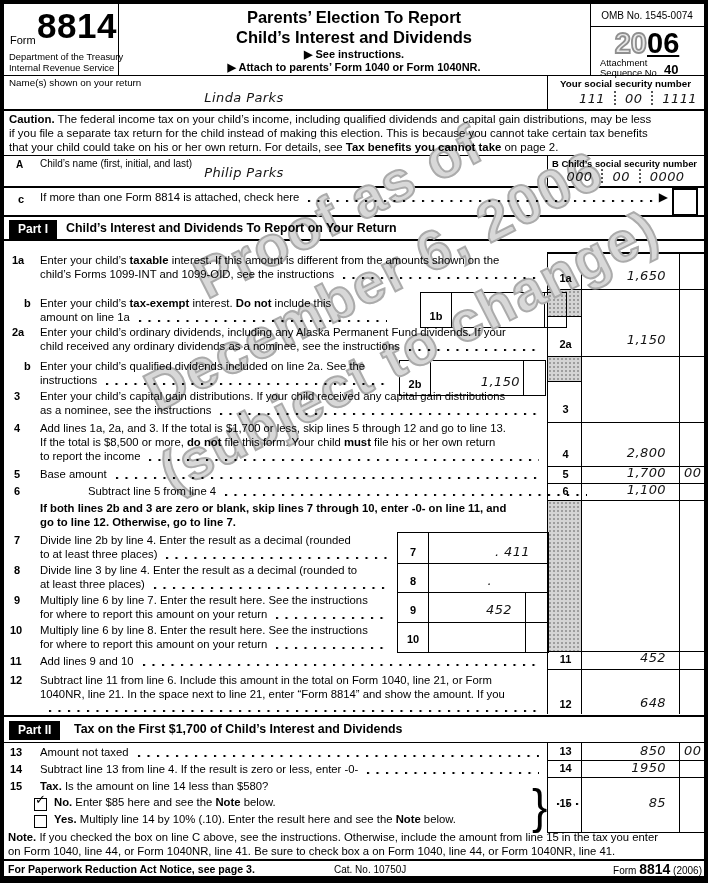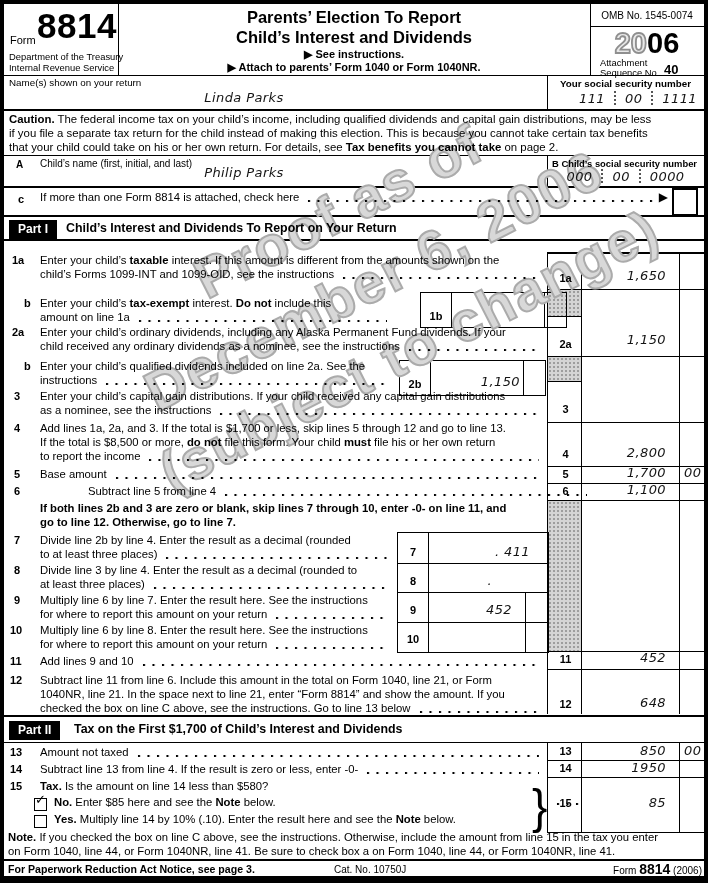--- a/index.html
+++ b/index.html
@@ -53,21 +53,21 @@
   <div class="abs z2 small" style="left:5px;top:59px;">Internal Revenue Service</div>
 
   <div class="abs z2" style="left:114px;top:4px;width:472px;text-align:center;font-weight:bold;font-size:16.5px;">Parents’ Election To Report</div>
   <div class="abs z2" style="left:114px;top:24px;width:472px;text-align:center;font-weight:bold;font-size:16.5px;">Child’s Interest and Dividends</div>
   <div class="abs z2" style="left:114px;top:44px;width:472px;text-align:center;font-weight:bold;font-size:11px;">▶ See instructions.</div>
   <div class="abs z2" style="left:114px;top:57px;width:472px;text-align:center;font-weight:bold;font-size:11px;">▶ Attach to parents’ Form 1040 or Form 1040NR.</div>
 
   <div class="abs z2" style="left:586px;top:6px;width:114px;text-align:center;font-size:10px;">OMB No. 1545-0074</div>
   <div class="hr" style="left:586px;top:22px;width:114px;"></div>
   <div class="abs z2" style="left:586px;top:24px;width:114px;text-align:center;font-size:29px;line-height:30px;">
-    <span style="color:#e9e9e9;-webkit-text-stroke:1.8px #8f8f8f;font-weight:800;">20</span><span style="font-weight:800;">06</span>
+    <span style="color:#e9e9e9;-webkit-text-stroke:1.8px #8f8f8f;font-weight:800;">20</span><span style="font-weight:800;text-decoration:underline;">06</span>
   </div>
   <div class="abs z2 small" style="left:596px;top:54px;">Attachment</div>
   <div class="abs z2 small" style="left:596px;top:64px;">Sequence No.</div>
   <div class="abs z2" style="left:660px;top:58px;font-size:13px;font-weight:bold;">40</div>
 
   <div class="vr" style="left:543px;top:71px;height:34px;"></div>
   <div class="hr2" style="left:0;top:105px;width:700px;"></div>
   <div class="abs z2 small" style="left:5px;top:74px;font-size:9.8px;">Name(s) shown on your return</div>
   <div class="abs z2 fill" style="left:120px;top:86px;width:240px;text-align:center;">Linda Parks</div>
   <div class="abs z2" style="left:543px;top:74px;width:157px;text-align:center;font-weight:bold;font-size:9.8px;">Your social security number</div>
@@ -213,21 +213,21 @@
     <div class="ibl" style="left:0;top:100px;width:30px;">10</div>
     <div class="abs fill" style="left:32px;top:98px;width:82px;text-align:right;"></div>
   </div>
 
   <div class="mn z2" style="left:6px;top:651px;">11</div>
   <div class="tl z2" style="left:36px;top:651px;width:504px;"><span>Add lines 9 and 10</span><span class="dots"></span></div>
 
   <div class="mn z2" style="left:6px;top:670px;">12</div>
   <div class="tl z2" style="left:36px;top:670px;width:504px;"><span>Subtract line 11 from line 6. Include this amount in the total on Form 1040, line 21, or Form</span></div>
   <div class="tl z2" style="left:36px;top:684px;width:504px;"><span>1040NR, line 21. In the space next to line 21, enter “Form 8814” and show the amount. If you</span></div>
-  <div class="tl z2" style="left:36px;top:698px;width:504px;"><span>checked the box on line C above, see the instructions. Go to line 13 below</span><span class="dots"></span></div>
+  <div class="tl z2" style="left:36px;top:698px;width:504px;"><span class="dots"></span></div>
 
   <div class="hr2" style="left:0;top:711px;width:700px;"></div>
   <div class="abs z2" style="left:5px;top:716px;"><span class="pl">Part II</span></div>
   <div class="ptitle z2" style="left:70px;top:718px;">Tax on the First $1,700 of Child’s Interest and Dividends</div>
   <div class="hr" style="left:0;top:738px;width:700px;"></div>
 
   <div class="vr" style="left:543px;top:738px;height:90px;"></div>
   <div class="vr" style="left:577px;top:738px;height:90px;"></div>
   <div class="vr" style="left:675px;top:738px;height:90px;"></div>
   <div class="hr" style="left:543px;top:756px;width:157px;"></div>

